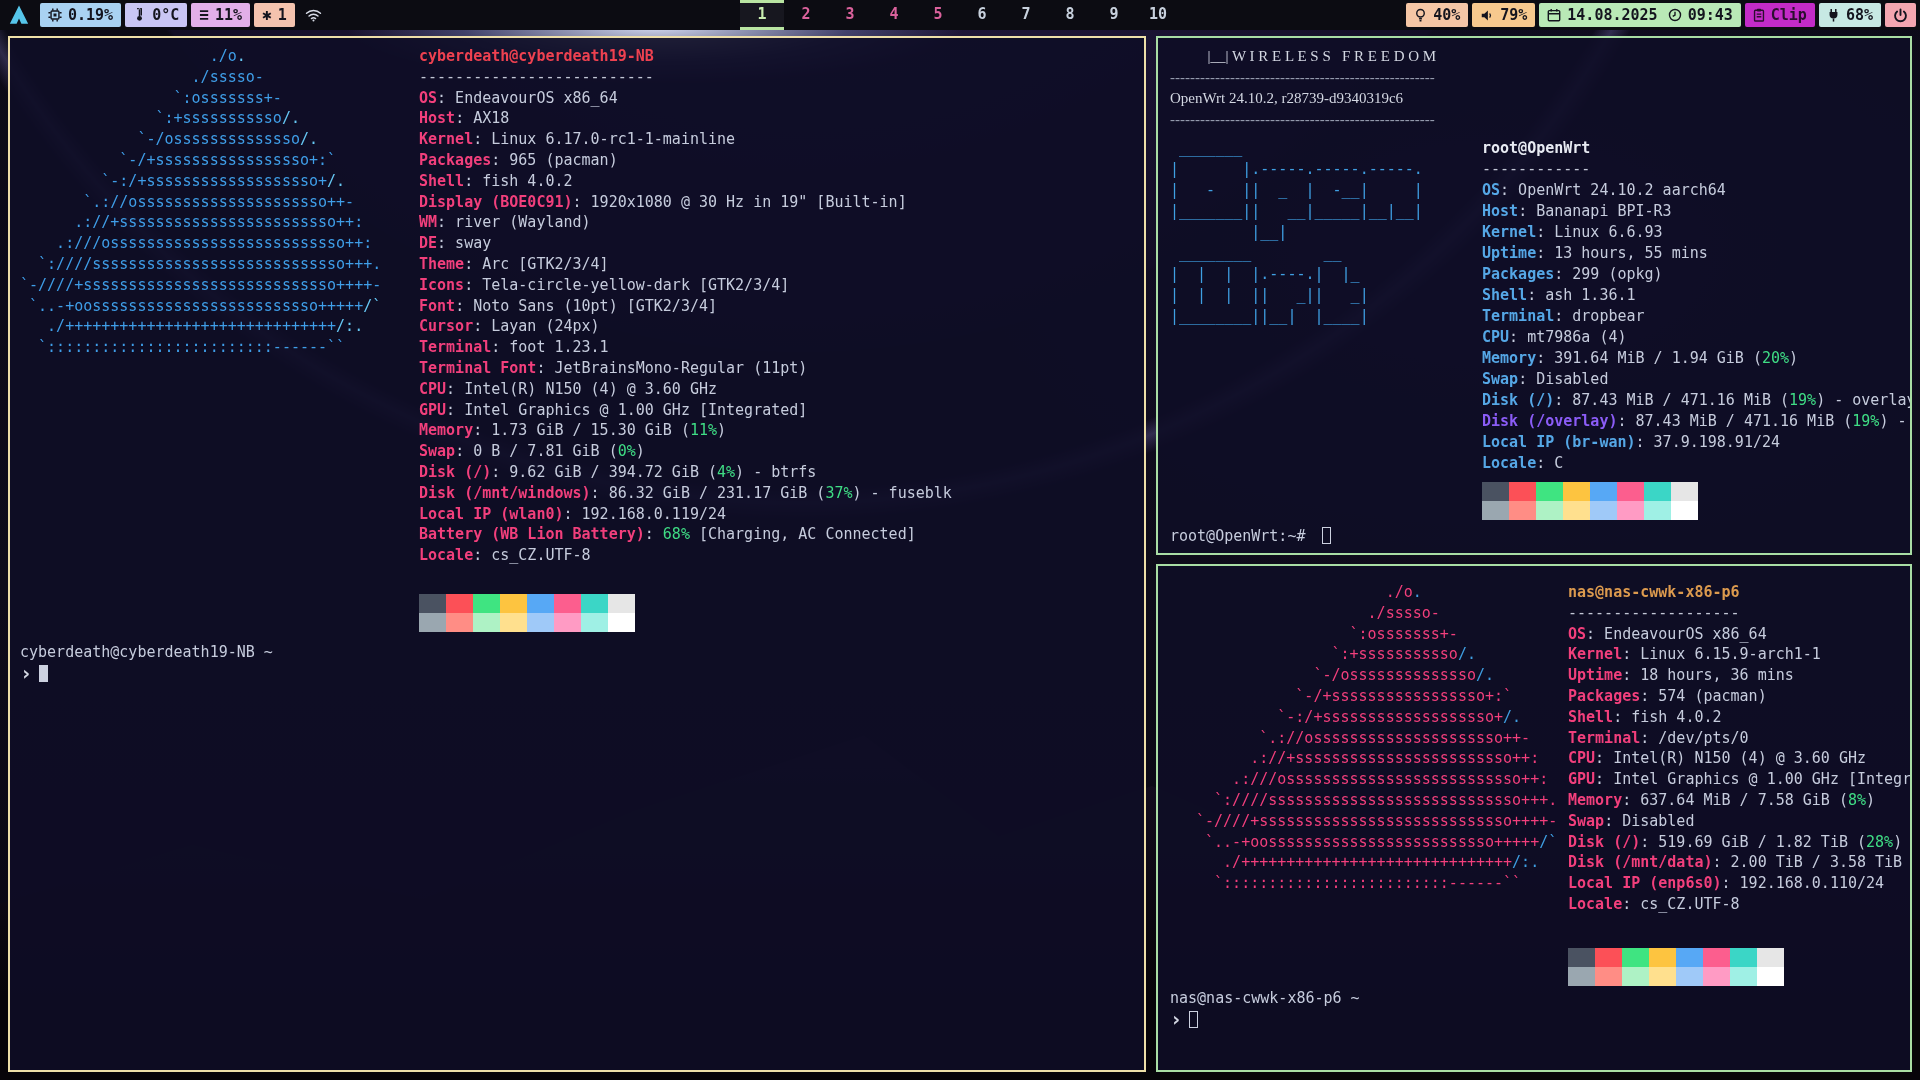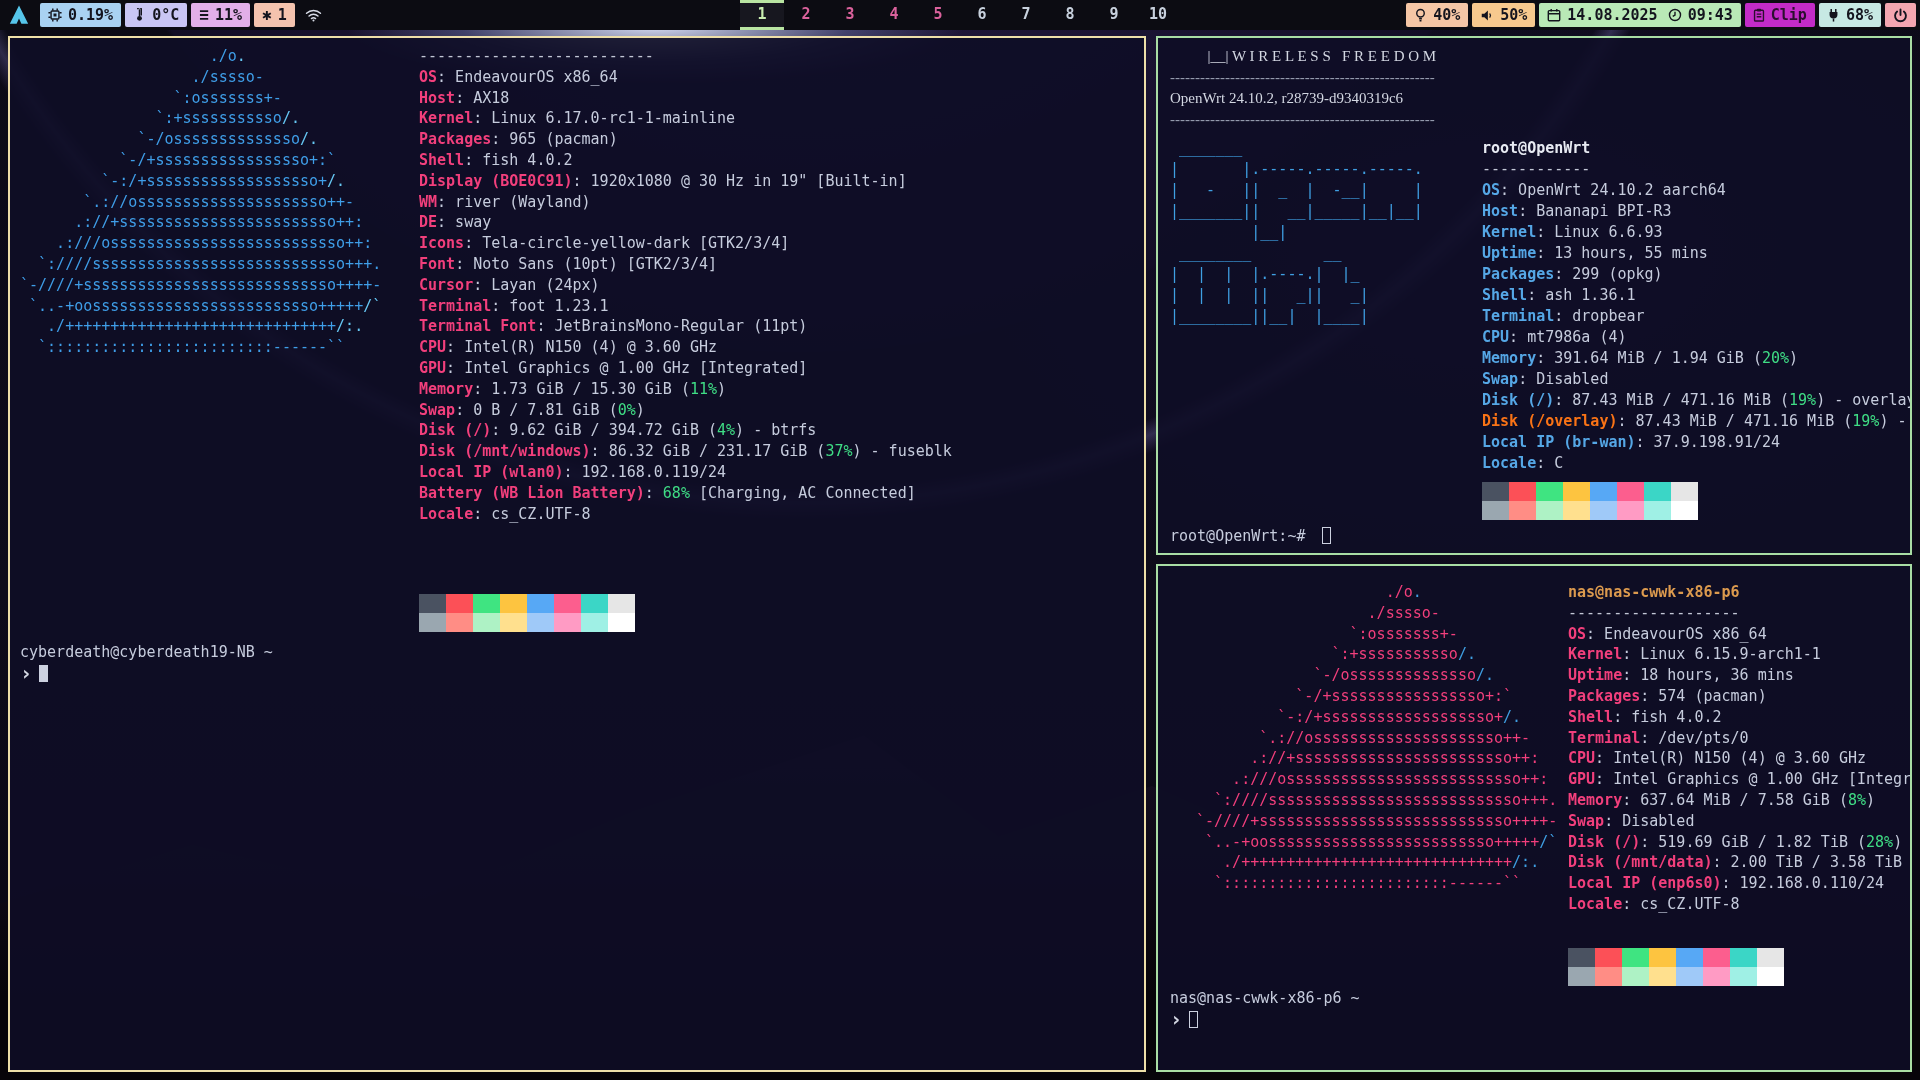--- a/index.html
+++ b/index.html
@@ -155,21 +155,21 @@
         </span>
       <span>40%</span>
     </div>
     <div class="badge" style="background:#f7c98e">
       <span>
         <svg width="14" height="13" viewBox="0 0 16 14" fill="#14141e">
           <path d="M2 5h3l4-3.6v11.2L5 9H2z"></path>
             <path d="M11.3 5.2 a3 3 0 0 1 0 3.6" fill="none" stroke="#14141e" stroke-width="1.5" stroke-linecap="round"></path>
         </svg>
         </span>
-      <span>50%</span>
+      <span>79%</span>
     </div>
     <div class="badge" style="background:#b9e9b6">
       <span>
         <svg width="14" height="14" viewBox="0 0 16 16" fill="none" stroke="#14141e" stroke-width="1.6">
           <rect x="1.5" y="3" width="13" height="11.5" rx="1"></rect>
             <path d="M1.5 6.5h13 M4.8 1v3 M11.2 1v3"></path>
         </svg>
         </span>
       <span>14.08.2025</span>
       <span style="margin-left:4px">
@@ -222,29 +222,31 @@
 <span style="color: rgb(63, 158, 232);">       `.://osssssssssssssssssssso++-</span>
 <span style="color: rgb(63, 158, 232);">      .://+ssssssssssssssssssssssso++:</span>
 <span style="color: rgb(63, 158, 232);">    .:///ossssssssssssssssssssssssso++:</span>
 <span style="color: rgb(63, 158, 232);">  `:////ssssssssssssssssssssssssssso+++.</span>
 <span style="color: rgb(63, 158, 232);">`-////+ssssssssssssssssssssssssssso++++-</span>
 <span style="color: rgb(63, 158, 232);"> `..-+oosssssssssssssssssssssssso+++++</span><span style="color: rgb(103, 201, 245);">/`</span>
 <span style="color: rgb(63, 158, 232);">   ./++++++++++++++++++++++++++++++</span><span style="color: rgb(103, 201, 245);">/:.</span>
 <span style="color: rgb(63, 158, 232);">  `:::::::::::::::::::::::::------``</span>
 </pre>
   <div class="info" id="info-left">
+      <div class="row"><span class="ttl" style="color: rgb(238, 65, 80);">cyberdeath@cyberdeath19-NB</span></div>
       <div class="row"><span class="sep">--------------------------</span></div>
       <div class="row"><span class="lbl" style="color: rgb(242, 63, 124);">OS</span><span>: EndeavourOS x86_64</span></div>
       <div class="row"><span class="lbl" style="color: rgb(242, 63, 124);">Host</span><span>: AX18</span></div>
       <div class="row"><span class="lbl" style="color: rgb(242, 63, 124);">Kernel</span><span>: Linux 6.17.0-rc1-1-mainline</span></div>
       <div class="row"><span class="lbl" style="color: rgb(242, 63, 124);">Packages</span><span>: 965 (pacman)</span></div>
       <div class="row"><span class="lbl" style="color: rgb(242, 63, 124);">Shell</span><span>: fish 4.0.2</span></div>
       <div class="row"><span class="lbl" style="color: rgb(242, 63, 124);">Display (BOE0C91)</span><span>: 1920x1080 @ 30 Hz in 19" [Built-in]</span></div>
       <div class="row"><span class="lbl" style="color: rgb(242, 63, 124);">WM</span><span>: river (Wayland)</span></div>
       <div class="row"><span class="lbl" style="color: rgb(242, 63, 124);">DE</span><span>: sway</span></div>
+      <div class="row"><span class="lbl" style="color: rgb(242, 63, 124);">Theme</span><span>: Arc [GTK2/3/4]</span></div>
       <div class="row"><span class="lbl" style="color: rgb(242, 63, 124);">Icons</span><span>: Tela-circle-yellow-dark [GTK2/3/4]</span></div>
       <div class="row"><span class="lbl" style="color: rgb(242, 63, 124);">Font</span><span>: Noto Sans (10pt) [GTK2/3/4]</span></div>
       <div class="row"><span class="lbl" style="color: rgb(242, 63, 124); margin-top: 9px;">Cursor</span><span>: Layan (24px)</span></div>
       <div class="row"><span class="lbl" style="color: rgb(242, 63, 124);">Terminal</span><span>: foot 1.23.1</span></div>
       <div class="row"><span class="lbl" style="color: rgb(242, 63, 124);">Terminal Font</span><span>: JetBrainsMono-Regular (11pt)</span></div>
       <div class="row"><span class="lbl" style="color: rgb(242, 63, 124);">CPU</span><span>: Intel(R) N150 (4) @ 3.60 GHz</span></div>
       <div class="row"><span class="lbl" style="color: rgb(242, 63, 124);">GPU</span><span>: Intel Graphics @ 1.00 GHz [Integrated]</span></div>
       <div class="row"><span class="lbl" style="color: rgb(242, 63, 124);">Memory</span><span>: 1.73 GiB / 15.30 GiB (</span><span style="color: rgb(63, 221, 133);">11%</span><span>)</span></div>
       <div class="row"><span class="lbl" style="color: rgb(242, 63, 124);">Swap</span><span>: 0 B / 7.81 GiB (</span><span style="color: rgb(63, 221, 133);">0%</span><span>)</span></div>
       <div class="row"><span class="lbl" style="color: rgb(242, 63, 124);">Disk (/)</span><span>: 9.62 GiB / 394.72 GiB (</span><span style="color: rgb(63, 221, 133);">4%</span><span>) - btrfs</span></div>
@@ -301,21 +303,21 @@
       <div class="row"><span class="lbl" style="color: rgb(85, 167, 230);">Host</span><span>: Bananapi BPI-R3</span></div>
       <div class="row"><span class="lbl" style="color: rgb(85, 167, 230);">Kernel</span><span>: Linux 6.6.93</span></div>
       <div class="row"><span class="lbl" style="color: rgb(85, 167, 230);">Uptime</span><span>: 13 hours, 55 mins</span></div>
       <div class="row"><span class="lbl" style="color: rgb(85, 167, 230);">Packages</span><span>: 299 (opkg)</span></div>
       <div class="row"><span class="lbl" style="color: rgb(85, 167, 230);">Shell</span><span>: ash 1.36.1</span></div>
       <div class="row"><span class="lbl" style="color: rgb(85, 167, 230);">Terminal</span><span>: dropbear</span></div>
       <div class="row"><span class="lbl" style="color: rgb(85, 167, 230);">CPU</span><span>: mt7986a (4)</span></div>
       <div class="row"><span class="lbl" style="color: rgb(85, 167, 230);">Memory</span><span>: 391.64 MiB / 1.94 GiB (</span><span style="color: rgb(63, 221, 133);">20%</span><span>)</span></div>
       <div class="row"><span class="lbl" style="color: rgb(85, 167, 230);">Swap</span><span>: Disabled</span></div>
       <div class="row"><span class="lbl" style="color: rgb(85, 167, 230);">Disk (/)</span><span>: 87.43 MiB / 471.16 MiB (</span><span style="color: rgb(63, 221, 133);">19%</span><span>) - overlay</span></div>
-      <div class="row"><span class="lbl" style="color: #f97316; margin-top: 24px;">Disk (/overlay)</span><span>: 87.43 MiB / 471.16 MiB (</span><span style="color: rgb(63, 221, 133);">19%</span><span>) - overlay</span></div>
+      <div class="row"><span class="lbl" style="color: #8b5cf6; margin-top: 24px;">Disk (/overlay)</span><span>: 87.43 MiB / 471.16 MiB (</span><span style="color: rgb(63, 221, 133);">19%</span><span>) - overlay</span></div>
       <div class="row"><span class="lbl" style="color: rgb(85, 167, 230);">Local IP (br-wan)</span><span>: 37.9.198.91/24</span></div>
       <div class="row"><span class="lbl" style="color: rgb(85, 167, 230);">Locale</span><span>: C</span></div>
     </div>
   <div class="palette" id="pal-owrt">
       <div style="background: rgb(74, 82, 97);"></div>
       <div style="background: rgb(252, 80, 87);"></div>
       <div style="background: rgb(63, 228, 129);"></div>
       <div style="background: rgb(253, 196, 64);"></div>
       <div style="background: rgb(87, 168, 245);"></div>
       <div style="background: rgb(252, 94, 142);"></div>

